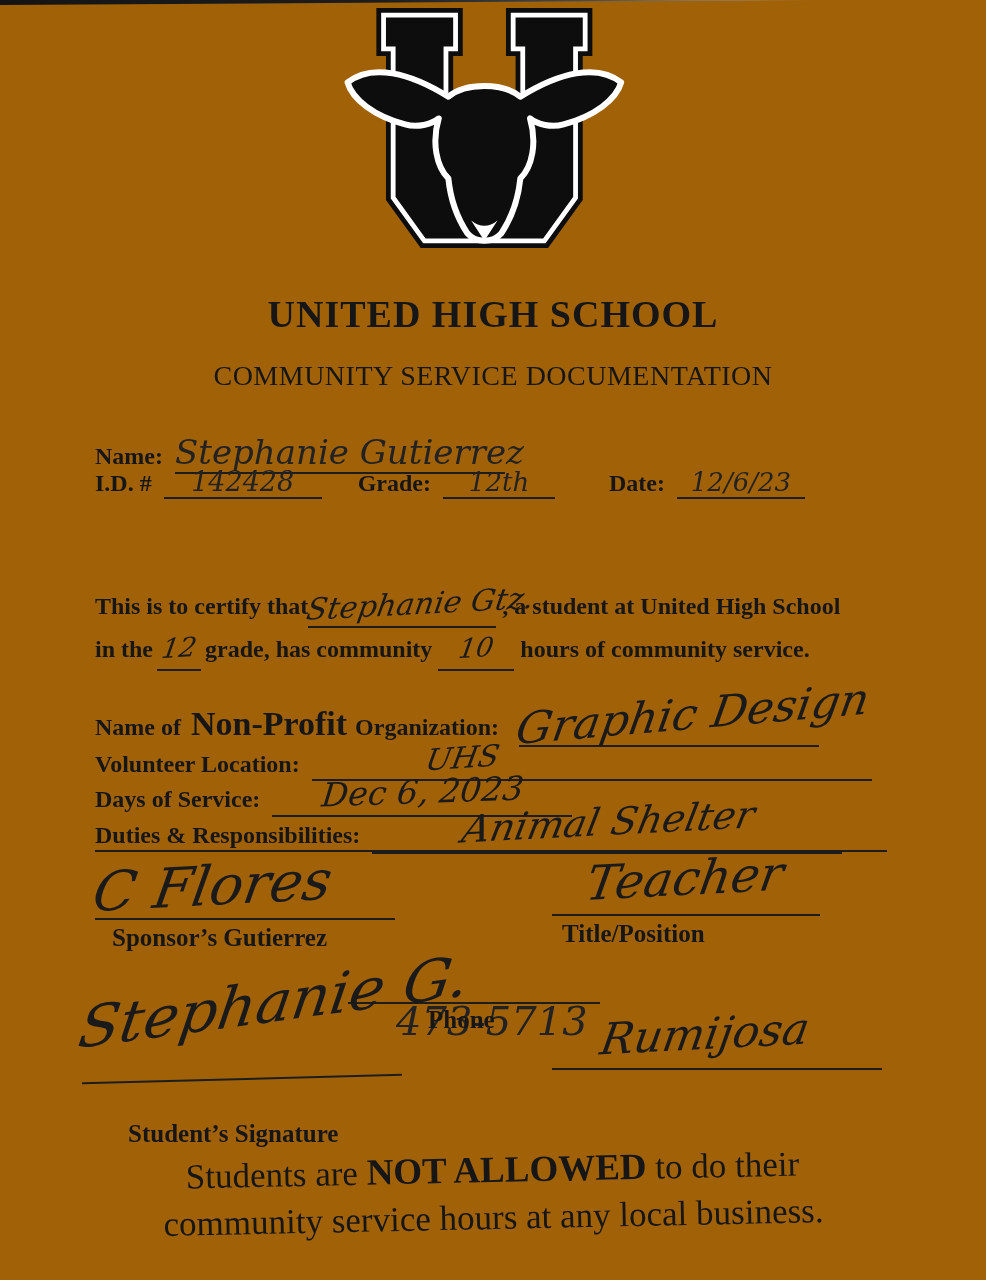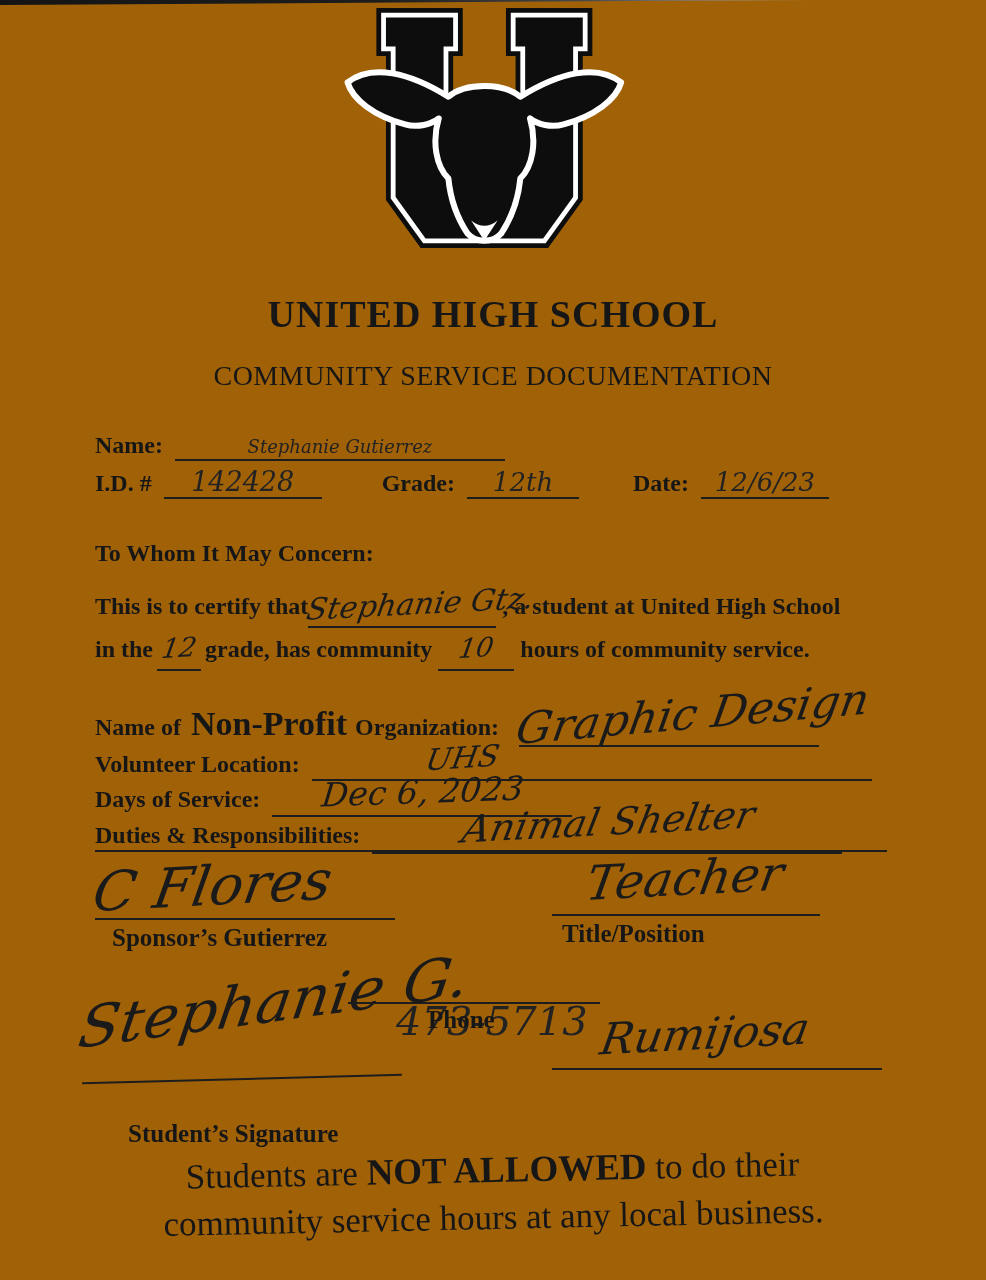--- a/index.html
+++ b/index.html
@@ -53,32 +53,31 @@
     <path d="M36,6 L96,6 L96,34 L88,34 L88,138 L152,138 L152,34 L144,34 L144,6 L204,6 L204,34 L196,34 L196,158 L170,194 L70,194 L44,158 L44,34 L36,34 Z" fill="none" stroke="#ffffff" stroke-width="4" stroke-linejoin="miter"></path>
     <path d="M6,62 C26,46 58,54 90,74 C104,62 136,62 150,74 C182,54 214,46 234,62 C230,76 212,90 186,97 C176,100 164,97 158,92 C164,112 160,132 150,142 C148,162 142,176 134,188 C127,196 113,196 106,188 C98,176 92,162 90,142 C80,132 76,112 82,92 C76,97 64,100 54,97 C28,90 10,76 6,62 Z" fill="#0d0d0d" stroke="#ffffff" stroke-width="5" stroke-linejoin="round"></path>
     <path d="M109,177 L120,194 L131,177 Q120,186 109,177 Z" fill="#ffffff"></path>
   </svg>
 
   <h1 class="title">UNITED HIGH SCHOOL</h1>
   <h2 class="subtitle">COMMUNITY SERVICE DOCUMENTATION</h2>
 
   <div class="row" style="top:432px;">
     <span class="lbl">Name:</span>
-    <span class="field" style="width:330px;"><span class="hw" style="font-size:18px;text-align:center;">Stephanie Gutierrez</span></span>
+    <span class="field" style="width:330px;"><span class="hw" style="font-size:34px;text-align:center;">Stephanie Gutierrez</span></span>
   </div>
   <div class="row" style="top:466px;">
     <span class="lbl">I.D. #</span>
     <span class="field" style="width:158px;"><span class="hw" style="font-size:27px;">142428</span></span>
-    <span class="lbl" style="margin-left:48px;">Grade:</span>
+    <span class="lbl" style="margin-left:24px;">Grade:</span>
     <span class="field" style="width:112px;"><span class="hw" style="font-size:26px;">12th</span></span>
     <span class="lbl" style="margin-left:42px;">Date:</span>
     <span class="field" style="width:128px;"><span class="hw" style="font-size:26px;">12/6/23</span></span>
   </div>
 
-  <div class="row lbl" style="top:540px;">To Whom It May Concern:</div>
 
   <div class="para" style="top:584px;">
     <div><span>This is to certify that</span><span class="field" style="width:188px;margin-left:0;"><span class="sig" style="font-size:30px;font-weight:normal;">Stephanie Gtz.</span></span><span>, a student at United High School</span></div>
     <div><span>in the</span><span class="field" style="width:44px;margin:0 4px;"><span class="sig" style="font-size:27px;font-weight:normal;">12</span></span><span>grade, has community</span><span class="field" style="width:76px;"><span class="sig" style="font-size:27px;font-weight:normal;">10</span></span><span>hours of community service.</span></div>
   </div>
 
   <div class="row" style="top:694px;">
     <span class="lbl">Name of</span><span class="lbl org-emph">Non-Profit</span><span class="lbl">Organization:</span>
     <span class="field" style="width:300px;margin-left:14px;"><span class="sig vtop" style="font-size:44px;transform:skewX(-14deg) rotate(-5deg) translateY(-6px);">Graphic Design</span></span>
   </div>

